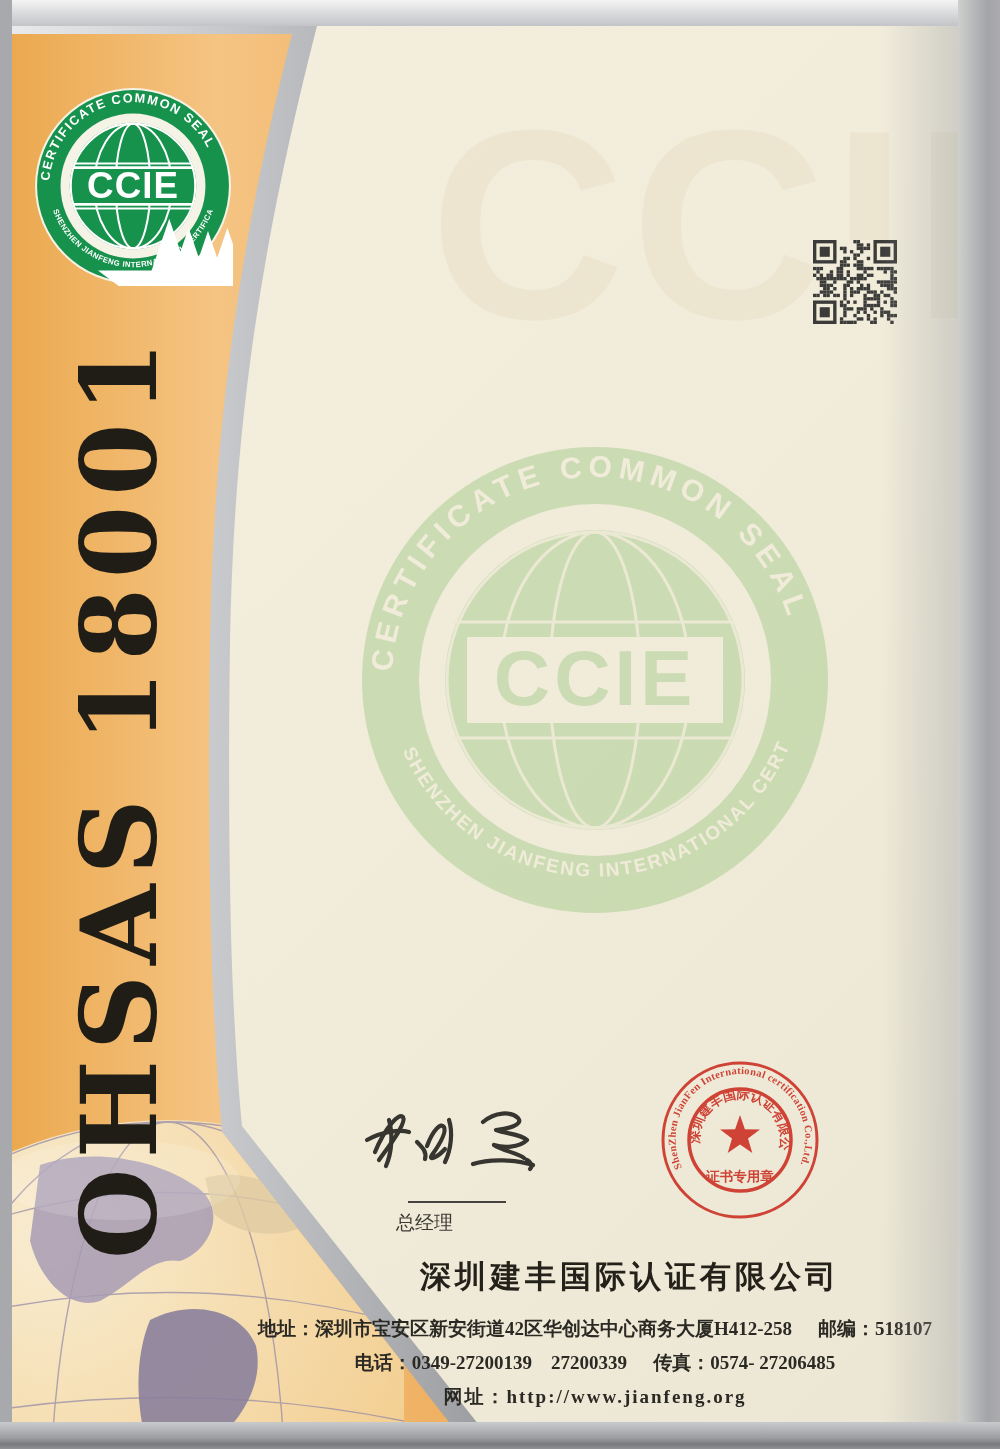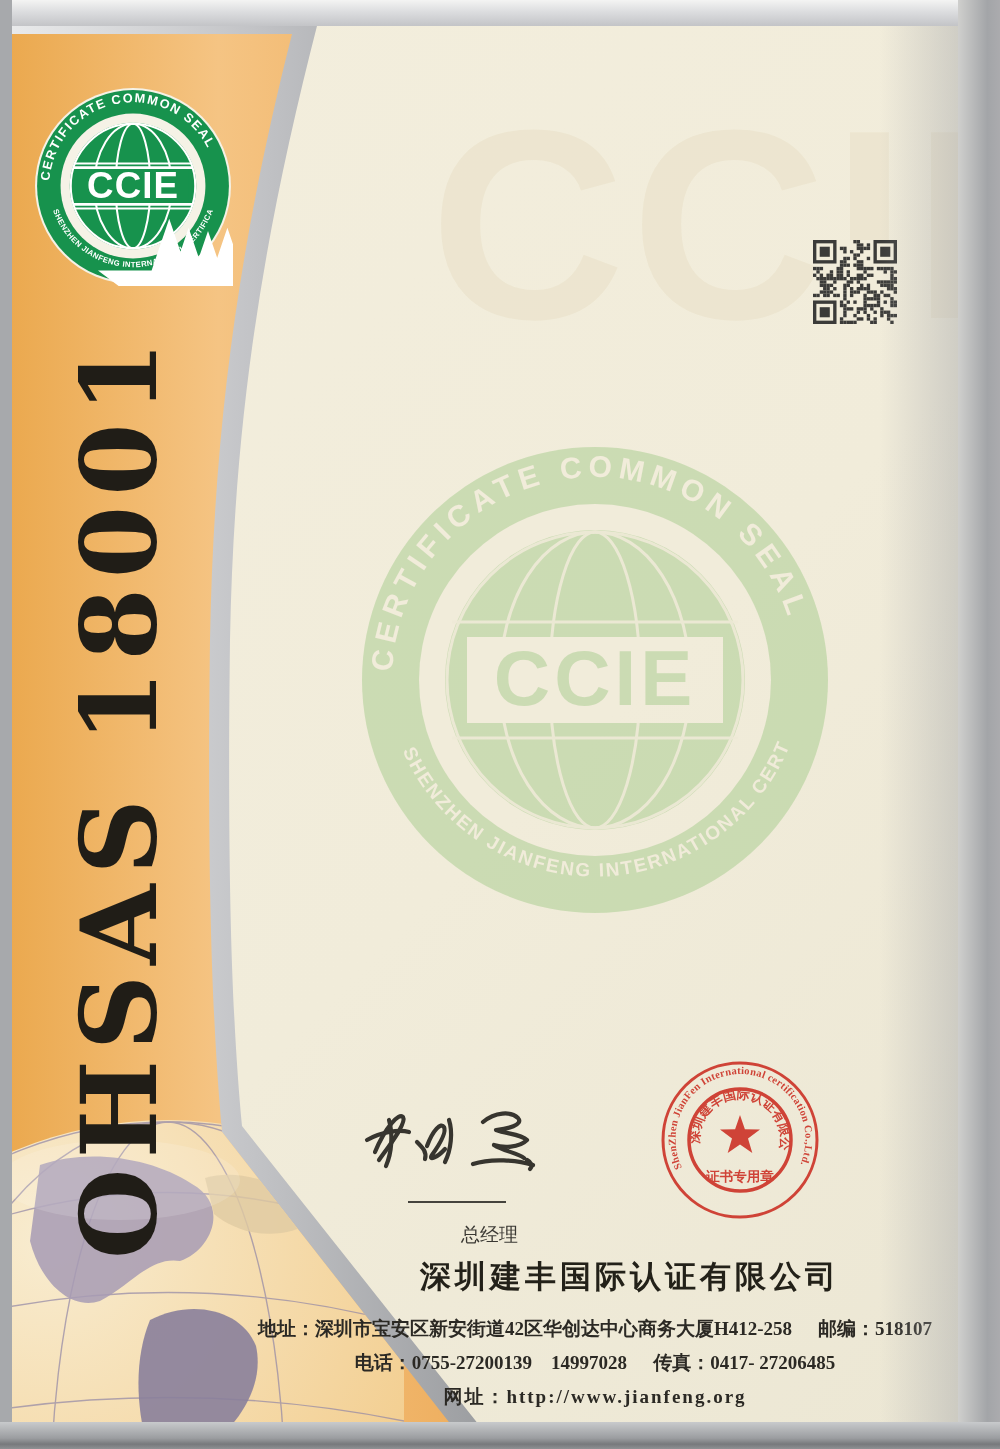--- a/index.html
+++ b/index.html
@@ -50,21 +50,21 @@
   .q2{left:248px;top:920px;width:714px;}
   .url{font-weight:bold;border-bottom:2px solid #2e2c27;padding-right:4px;}
   .phone{font-weight:bold;}
   .sticker{border:2px solid #3a3832;text-align:center;padding-top:7px;}
   .sticker .d{font-size:15.5px;font-weight:bold;letter-spacing:1px;}
   .sticker .l{font-size:15px;margin-top:7px;letter-spacing:1px;}
   .box1{left:255px;top:941px;width:140px;height:49px;}
   .box2{left:678px;top:941px;width:134px;height:49px;}
   .sig-svg{left:355px;top:1088px;z-index:5;}
   .sig-line{left:408px;top:1201px;width:98px;height:2px;background:#45433d;z-index:5;}
-  .sig-title{left:396px;top:1210px;width:122px;text-align:right;font-size:19px;color:#3a3833;z-index:5;margin-top:12px;}
+  .sig-title{left:396px;top:1210px;width:122px;text-align:left;font-size:19px;color:#3a3833;z-index:5;}
   .red-seal{left:645px;top:1045px;z-index:5;opacity:.9;}
   .issuer-name{left:250px;top:1256px;width:760px;text-align:center;font-size:31px;font-weight:bold;
                letter-spacing:4px;color:#232119;z-index:4;}
   .f-line{width:760px;text-align:center;font-size:19px;font-weight:bold;color:#2b2924;z-index:4;}
   .f1{left:215px;top:1316px;}
   .f2{left:215px;top:1350px;}
   .f3{left:215px;top:1384px;letter-spacing:2px;text-align:center;}
   .gap{display:inline-block;width:26px;}
   .qr{left:813px;top:240px;z-index:4;}
 </style>
@@ -247,21 +247,21 @@
       <div class="d">2020 年 09 月 25 日</div>
       <div class="l">监审合格标识加贴处</div>
     </div>
 
     <div class="abs issuer-name">深圳建丰国际认证有限公司</div>
 
     <div class="abs f-line f1">
       <span>地址：</span><span>深圳市宝安区新安街道42区华创达中心商务大厦H412-258</span><span class="gap"></span><span>邮编：</span><span>518107</span>
     </div>
     <div class="abs f-line f2">
-      <span>电话：</span><span>0755-27200139　14997028</span><span class="gap"></span><span>传真：</span><span>0417- 27206485</span>
+      <span>电话：</span><span>0349-27200139　27200339</span><span class="gap"></span><span>传真：</span><span>0574- 27206485</span>
     </div>
     <div class="abs f-line f3">
       <span>网址：</span><span>http://www.jianfeng.org</span>
     </div>
   </div>
 
   <svg class="abs qr" id="qr-svg" width="84" height="84" viewBox="0 0 84 84">
     <rect x="0" y="0" width="84" height="84" fill="#f1ecda"></rect>
   <rect x="40.32" y="0" width="3.36" height="3.36" fill="#3b3b39"></rect>
       <rect x="43.68" y="0" width="3.36" height="3.36" fill="#3b3b39"></rect>

